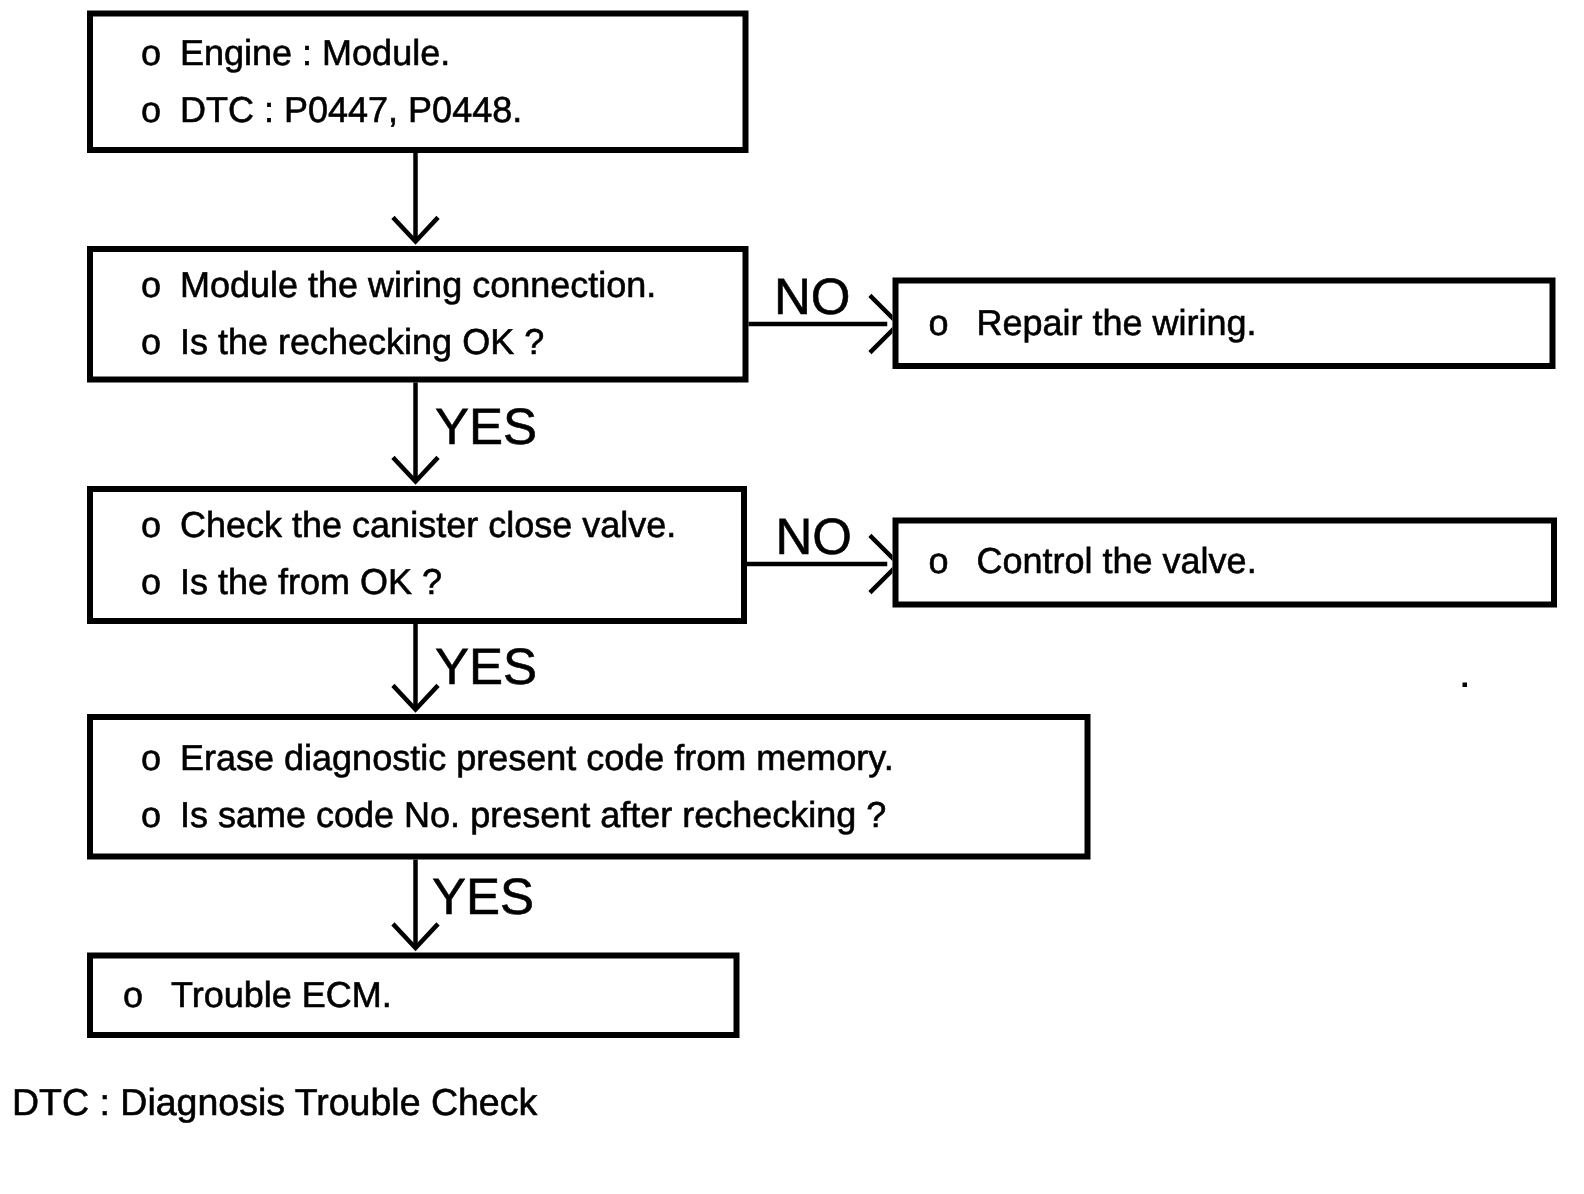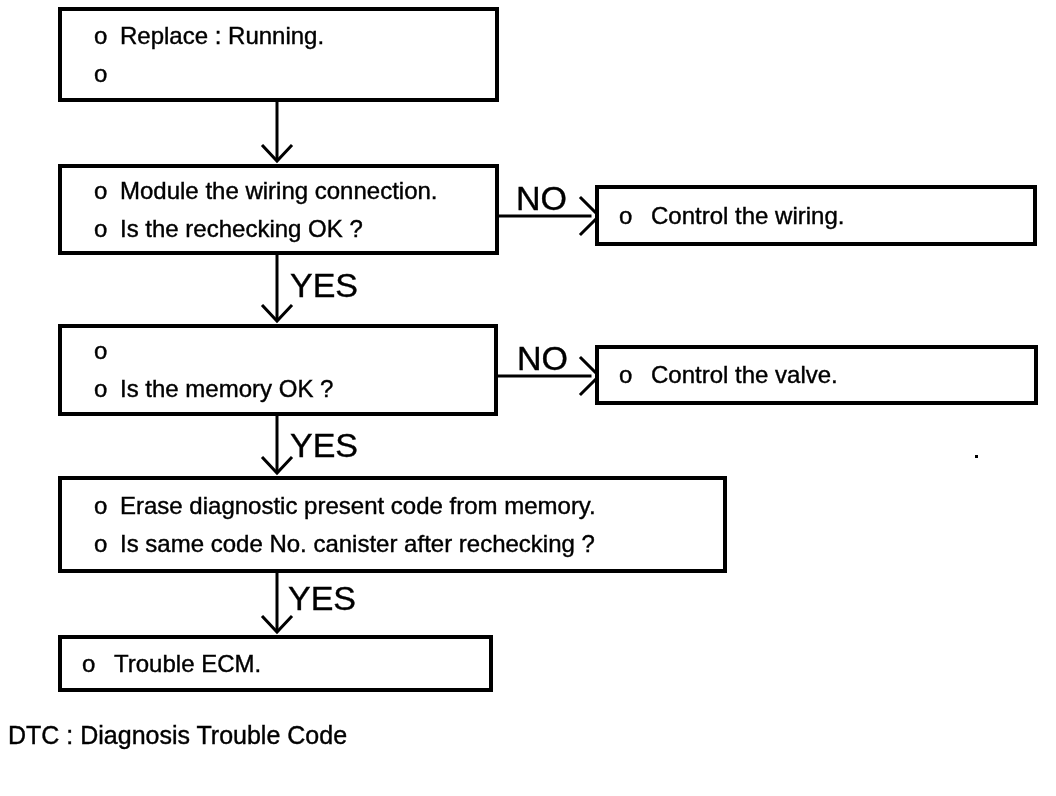--- a/index.html
+++ b/index.html
@@ -77,85 +77,87 @@
       <polyline points="581,198 599,216 581,234"></polyline>
 
       <line x1="498" y1="376" x2="590" y2="376"></line>
       <polyline points="581,358 599,376 581,394"></polyline>
     </g>
   </svg>
 
   <div class="node" style="left:58px; top:7px; width:441px; height:95px;">
     <div class="node-line">
       <span class="bullet">o</span>
-      <span>Replace : Running.</span>
+      <span>Engine : Module.</span>
     </div>
     <div class="node-line">
       <span class="bullet">o</span>
+      <span>DTC : P0447, P0448.</span>
     </div>
   </div>
 
   <div class="node" style="left:58px; top:164px; width:441px; height:91px;">
     <div class="node-line">
       <span class="bullet">o</span>
       <span>Module the wiring connection.</span>
     </div>
     <div class="node-line">
       <span class="bullet">o</span>
       <span>Is the rechecking OK ?</span>
     </div>
   </div>
 
   <div class="node indent-sm" style="left:595px; top:185px; width:442px; height:61px;">
     <div class="node-line">
       <span class="bullet">o</span>
-      <span>Control the wiring.</span>
+      <span>Repair the wiring.</span>
     </div>
   </div>
 
   <div class="node" style="left:58px; top:324px; width:440px; height:92px;">
     <div class="node-line">
       <span class="bullet">o</span>
+      <span>Check the canister close valve.</span>
     </div>
     <div class="node-line">
       <span class="bullet">o</span>
-      <span>Is the memory OK ?</span>
+      <span>Is the from OK ?</span>
     </div>
   </div>
 
   <div class="node indent-sm" style="left:595px; top:345px; width:443px; height:60px;">
     <div class="node-line">
       <span class="bullet">o</span>
       <span>Control the valve.</span>
     </div>
   </div>
 
   <div class="node" style="left:58px; top:476px; width:669px; height:97px;">
     <div class="node-line">
       <span class="bullet">o</span>
       <span>Erase diagnostic present code from memory.</span>
     </div>
     <div class="node-line">
       <span class="bullet">o</span>
-      <span>Is same code No. canister after rechecking ?</span>
+      <span>Is same code No. present after rechecking ?</span>
     </div>
   </div>
 
   <div class="node indent-sm" style="left:58px; top:635px; width:435px; height:57px;">
     <div class="node-line">
       <span class="bullet">o</span>
       <span>Trouble ECM.</span>
     </div>
   </div>
 
   <div class="edge-label" style="left:516px; top:185px;">NO</div>
   <div class="edge-label" style="left:517px; top:345px;">NO</div>
   <div class="edge-label" style="left:290px; top:272px;">YES</div>
   <div class="edge-label" style="left:290px; top:432px;">YES</div>
   <div class="edge-label" style="left:288px; top:585px;">YES</div>
 
   <div class="legend">
-    <div class="legend-line">DTC : Diagnosis Trouble Code</div>
+    <div class="legend-line">DTC : Diagnosis Trouble Check</div>
   </div>
 
   <div class="speck"></div>
 
 </div>
 
 </body></html>

